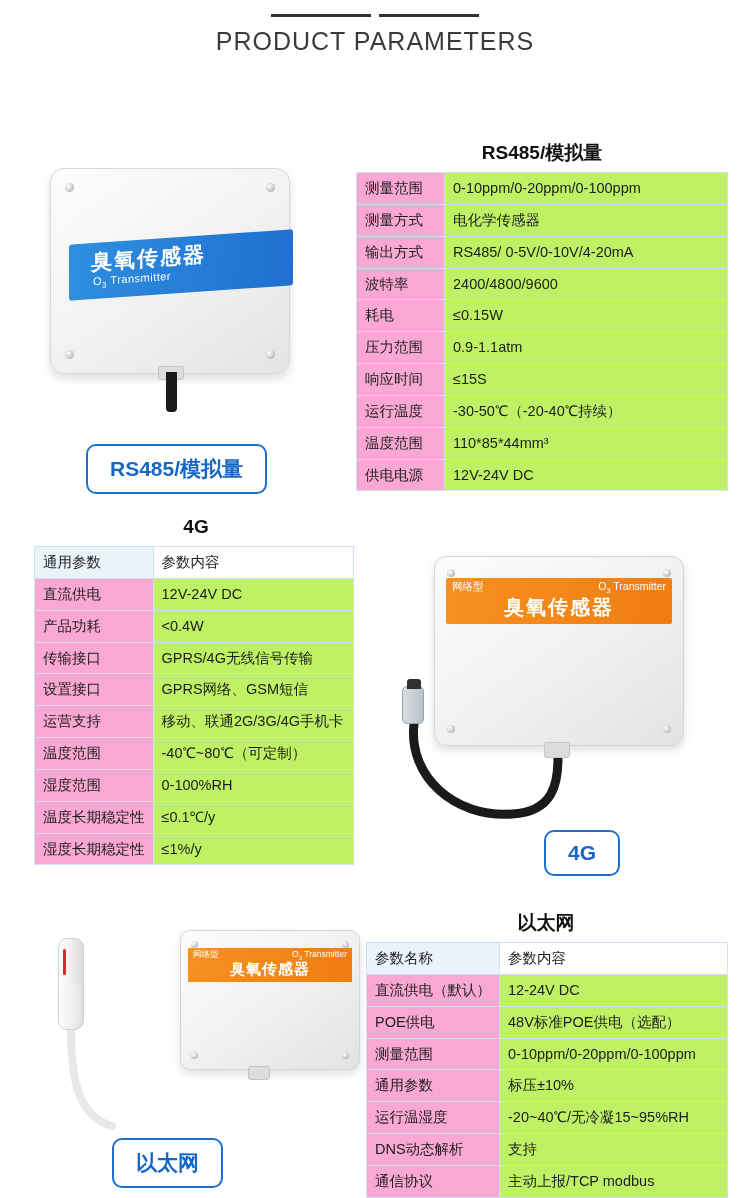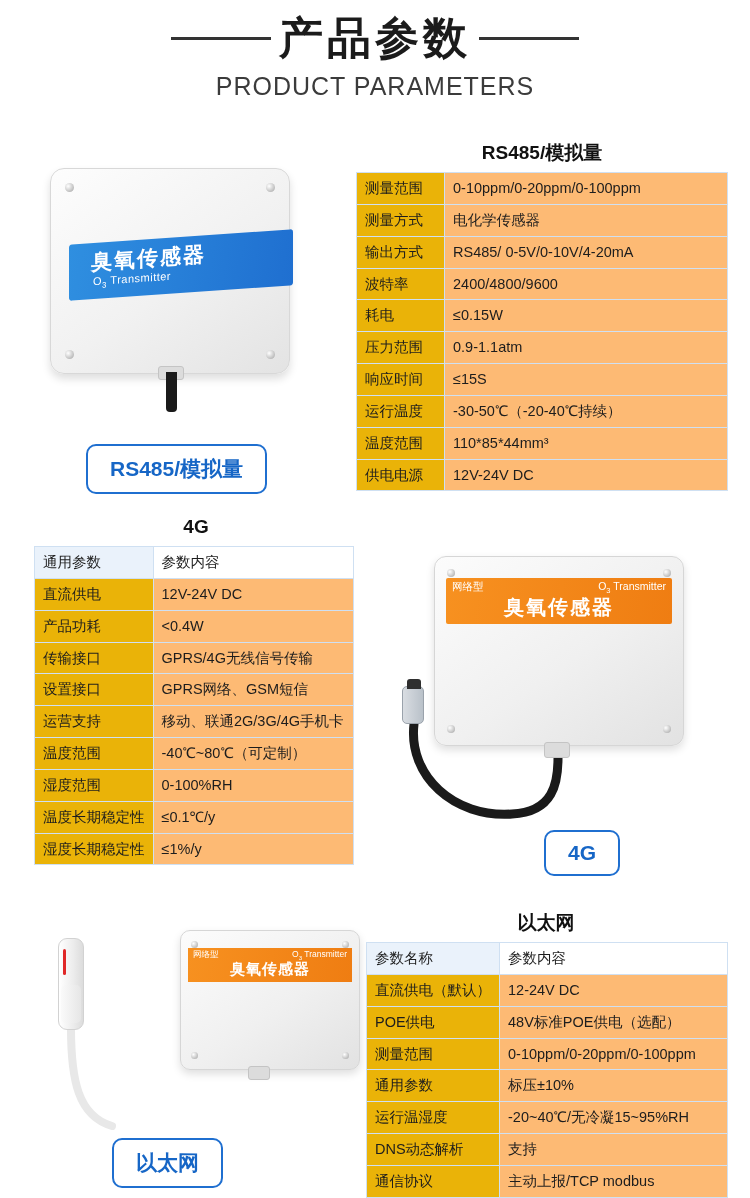--- a/index.html
+++ b/index.html
@@ -58,26 +58,26 @@
   }
   table.spec td {
     border: 1px solid #cfe0f2;
     padding: 6px 8px;
     vertical-align: middle;
     line-height: 1.3;
     color: #1d1d1d;
     white-space: nowrap;
   }
   table.spec td.k {
-    background: #eab308;
+    background: #f9a8d4;
     width: 88px;
     text-align: left;
   }
   table.spec td.v {
-    background: #fdba74;
+    background: #bef264;
   }
   table.spec tr.hdr td { background:#eaf2fb;font-family:Liberation Serif, serif; }
   table.spec tr.hdr td.v { background:#ffffff; }
 
   .sect-title {
     font-size: 19px;
     font-weight: bold;
     text-align: center;
     color: #111;
     margin-bottom: 8px;
@@ -271,21 +271,20 @@
   .sub { font-size: 0.72em; vertical-align: sub; }
 </style>
 </head>
 <body>
 
 <div class="page">
 
   <div class="header">
     <div class="header-title-row">
       <span class="rule"></span>
-      <span class="header-cn">产品参数</span>
       <span class="rule"></span>
     </div>
     <div class="header-en">PRODUCT PARAMETERS</div>
   </div>
 
   <div class="sec1">
 
     <div class="dev1">
       <div class="body">
         <div class="screw" style="left:14px;  top:14px;"></div>

